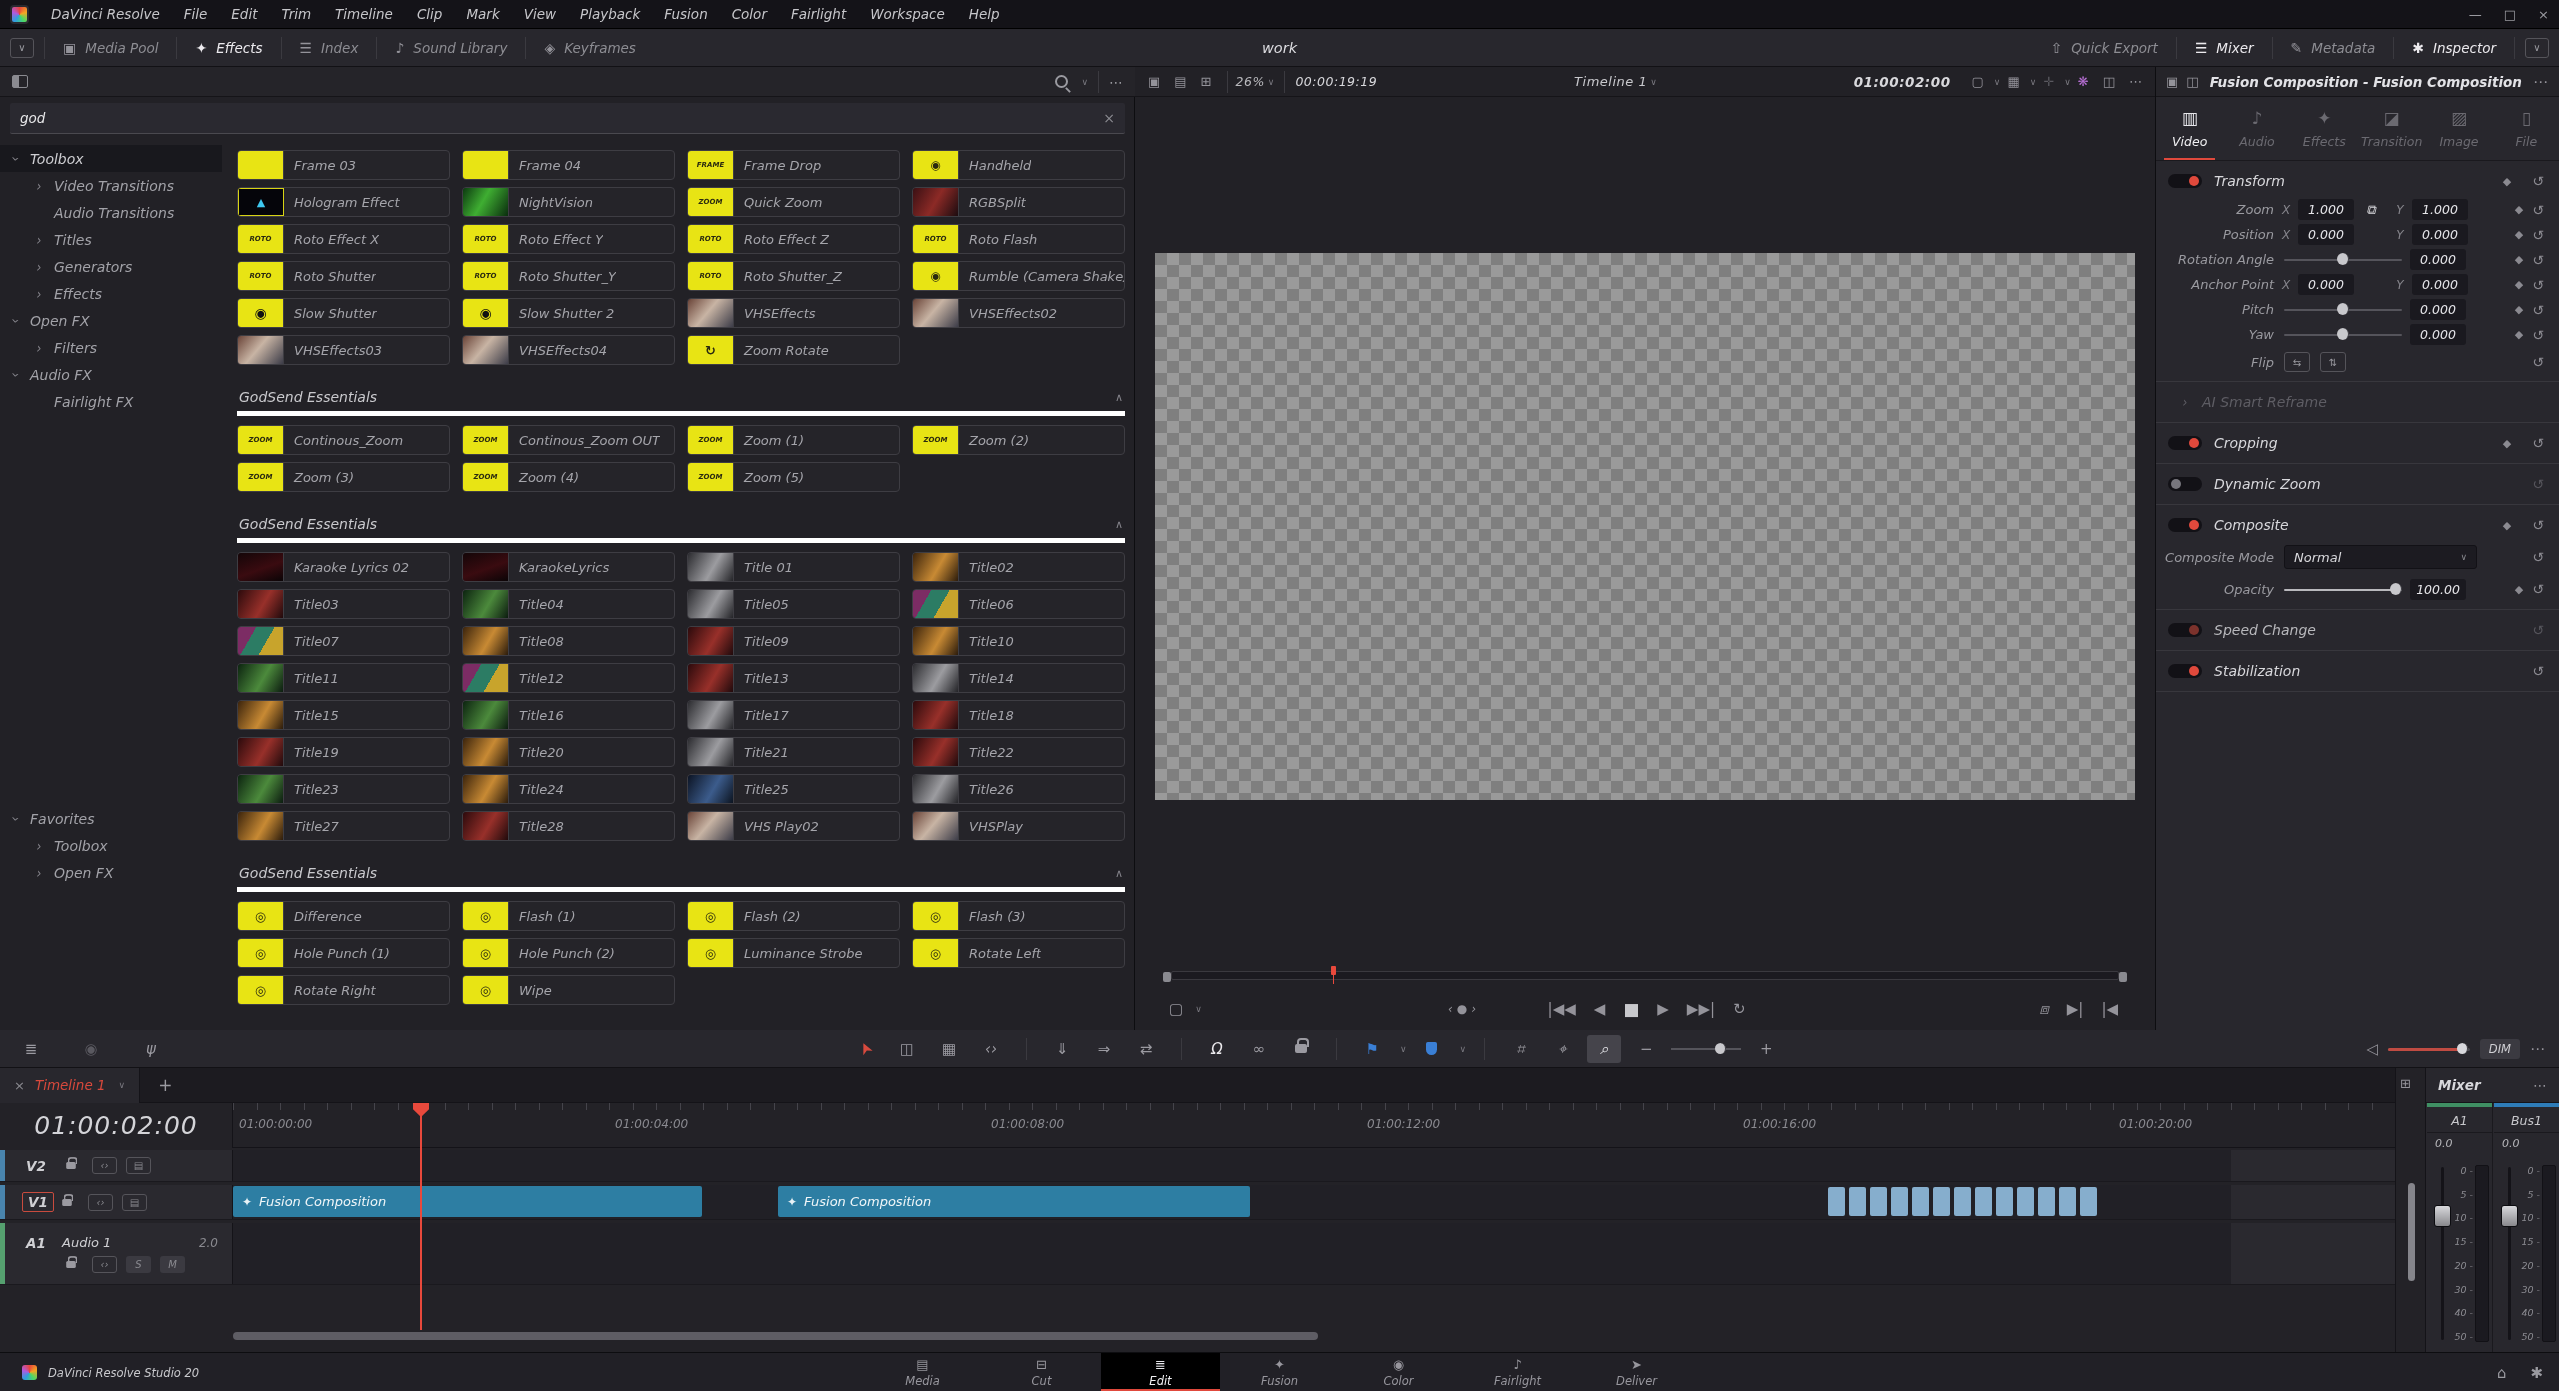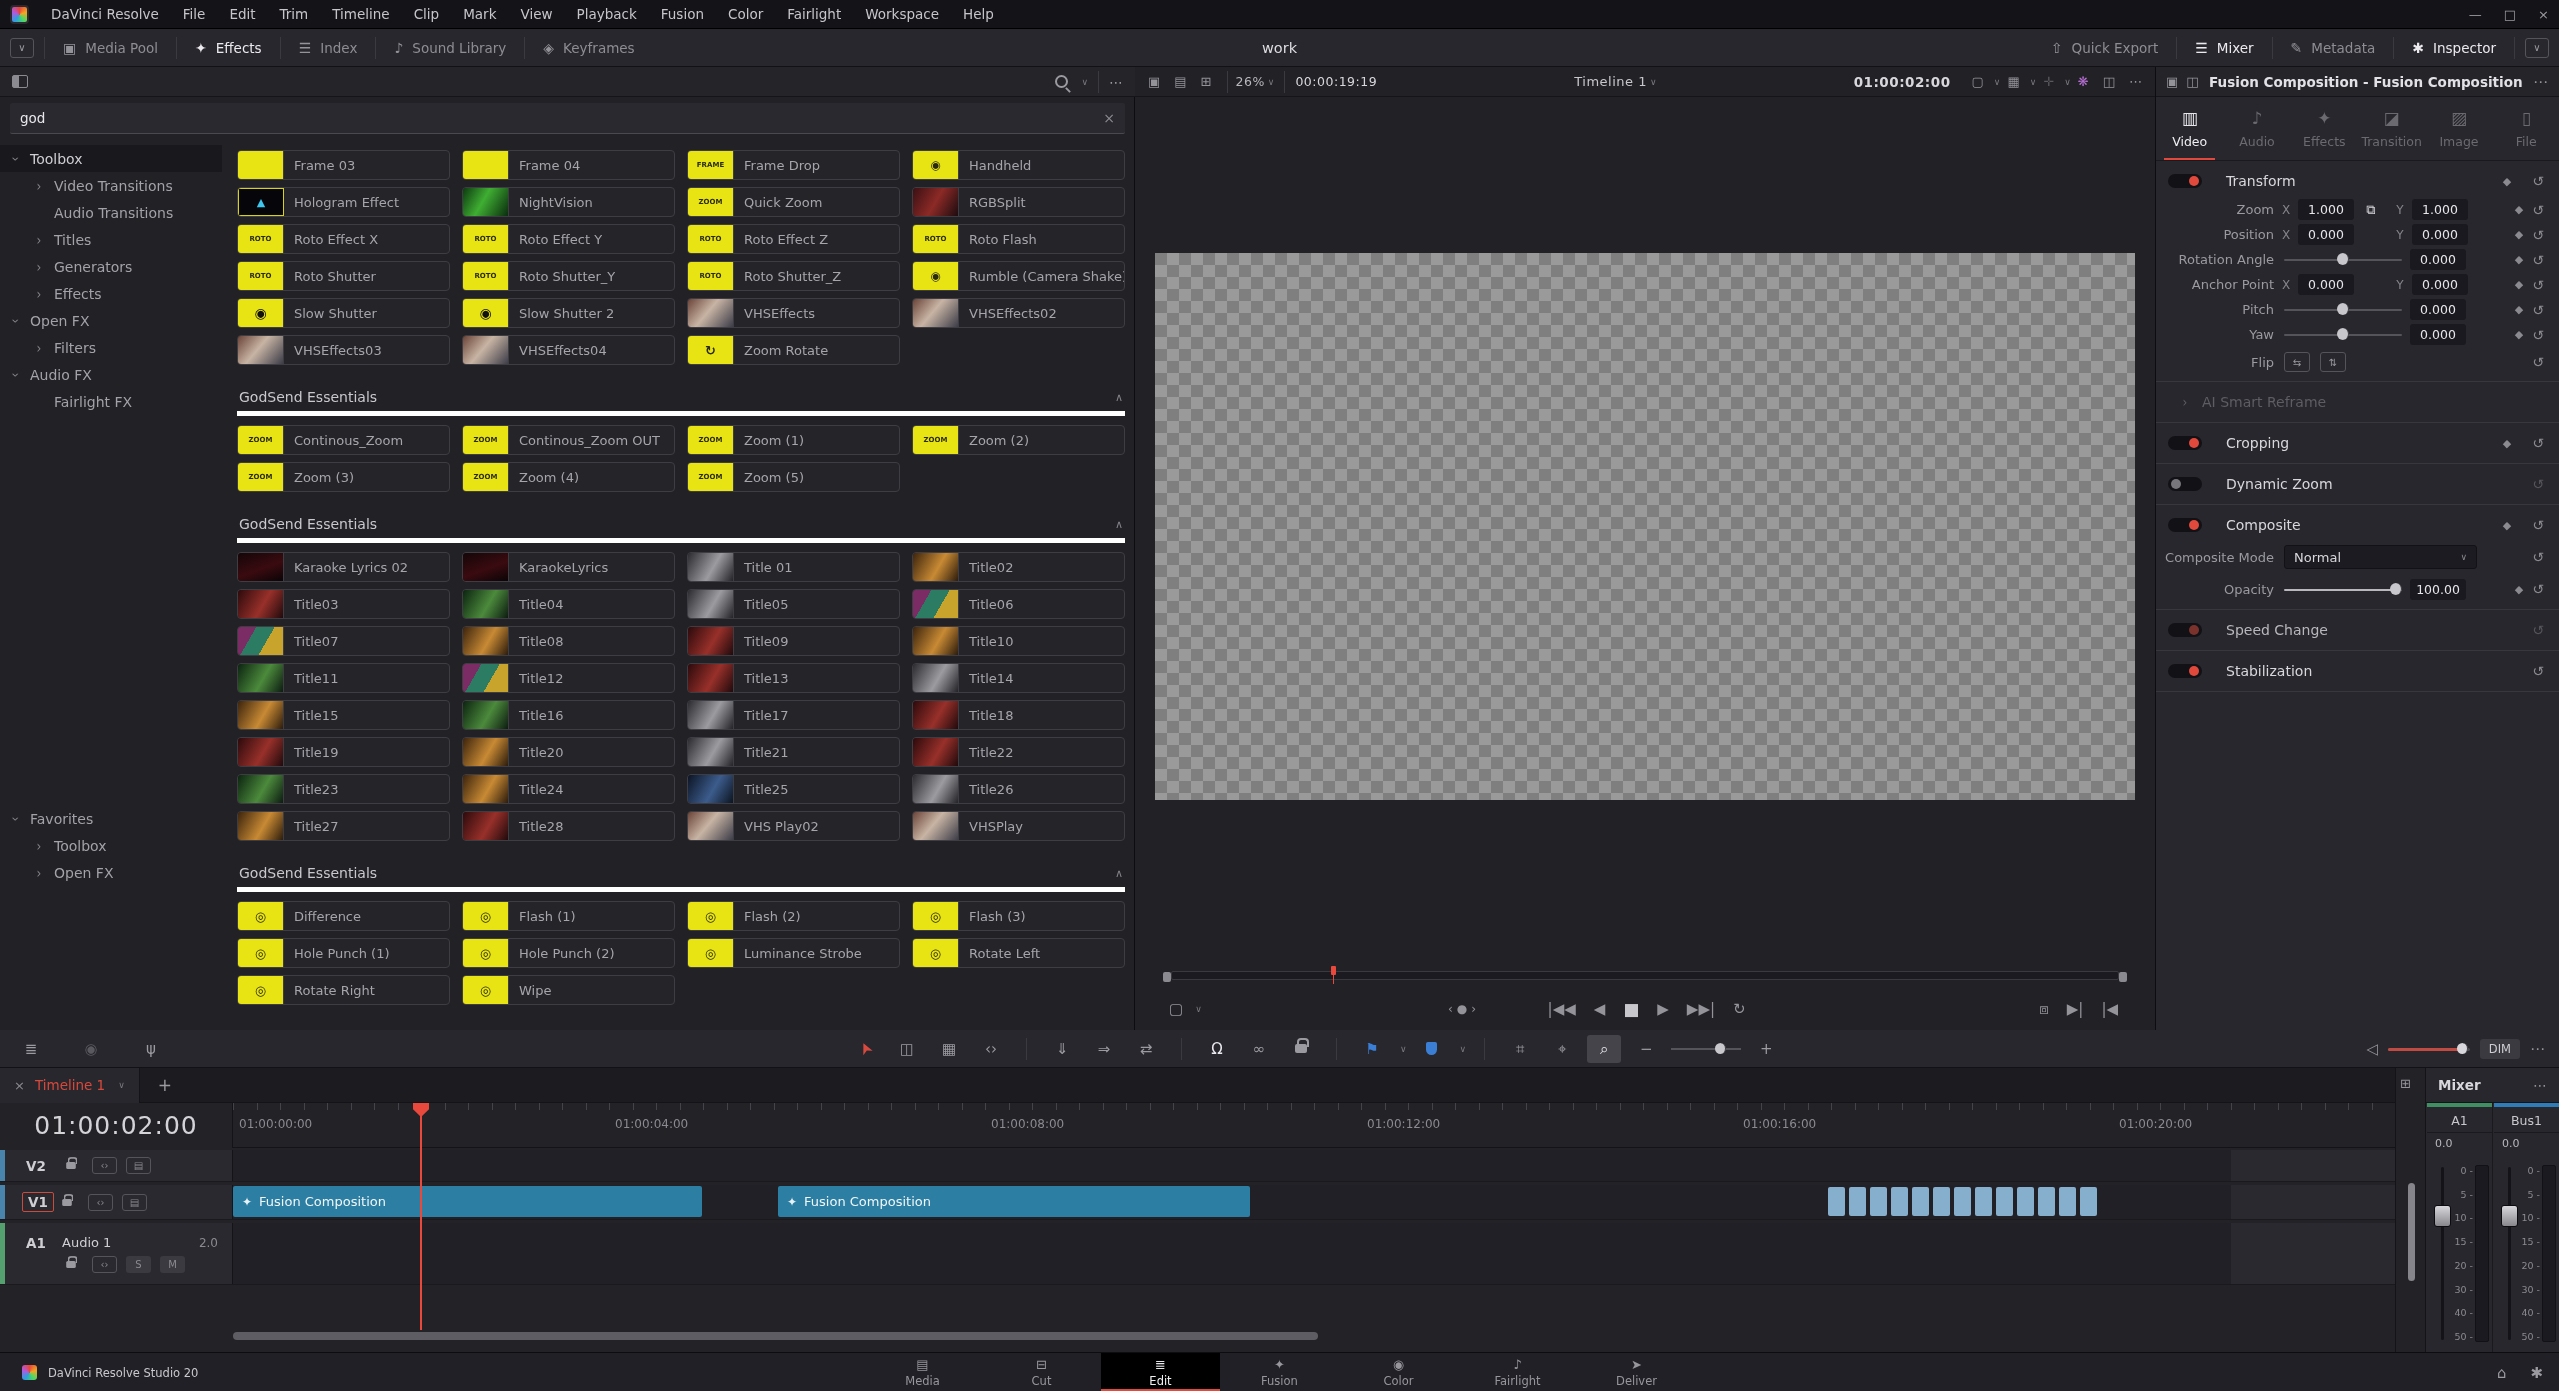--- a/index.html
+++ b/index.html
@@ -1,18 +1,18 @@
 <!DOCTYPE html>
 <html><head>
 <meta charset="utf-8">
 <style>
   * { box-sizing: border-box; margin: 0; padding: 0; }
   html,body { background:#000; }
   body { font-family:"DejaVu Sans", sans-serif; }
-  #root { position:relative; width:2559px; height:1391px; background:#737373; overflow:hidden; color:#a8a8ae; }
+  #root { position:relative; width:2559px; height:1391px; background:#737373; overflow:hidden; color:#a8a8ae;font-style:italic; }
   .abs { position:absolute; }
   .flex { display:flex; align-items:center; }
   .ic { display:inline-flex; align-items:center; justify-content:center; color:#94939a; }
 
   
   #menubar { left:0; top:0; width:2559px; height:29px; background:#141318; border-bottom:1px solid #000; display:flex; align-items:center; padding-left:8px; }
   #logo { width:19px; height:19px; border-radius:4px; margin:0 10px 0 2px; background:conic-gradient(#e8453c,#f5a623,#4cd964,#2f9fe0,#b05ae0,#e8453c); border:2px solid #2a2a30; }
   .menu-item { color:#c6c6ca; font-size:13.5px; padding:0 12px; height:29px; display:inline-flex; align-items:center; }
   #wincontrols { position:absolute; right:10px; top:0; height:29px; display:flex; gap:22px; align-items:center; color:#9a9aa0; font-size:13px; }
 
@@ -98,21 +98,21 @@
   #inspector { left:2155px; top:67px; width:404px; height:963px; background:#28272d; border-left:1px solid #0d0d10; font-size:13px; }
   #insp-header { left:0; top:0; width:404px; height:30px; background:#252429; border-bottom:1px solid #151418; display:flex; align-items:center; }
   #insp-title { flex:1; text-align:center; color:#e2e2e6; font-weight:bold; font-size:13.5px; }
   #insp-tabs { left:0; top:30px; width:404px; height:64px; display:flex; border-bottom:1px solid #1a191e; }
   .insp-tab { flex:1; display:flex; flex-direction:column; align-items:center; justify-content:center; gap:6px; color:#6b6a71; font-size:12.5px; position:relative; }
   .insp-tab .ic { font-size:17px; color:#6b6a71; }
   .insp-tab.active { color:#f0f0f2; } .insp-tab.active .ic { color:#e6e6ea; }
   .insp-tab.active::after { content:""; position:absolute; left:8px; right:8px; bottom:0; height:2px; background:#e0493c; }
   #insp-body { left:0; top:94px; width:404px; bottom:0; padding-top:4px; }
   .sec-h { height:32px; display:flex; align-items:center; padding:0 12px; gap:12px; }
-  .sec-h .name { color:#d8d8dc; font-size:14px; flex:1;margin-left:12px; }
+  .sec-h .name { color:#d8d8dc; font-size:14px; flex:1; }
   .sec-h.dim .name { color:#5e5d64; }
   .toggle { width:34px; height:14px; background:#121116; border-radius:7px; position:relative; flex:none; }
   .toggle .dot { position:absolute; top:2px; width:10px; height:10px; border-radius:50%; }
   .toggle.on .dot { right:3px; background:#e0493c; }
   .toggle.off .dot { left:3px; background:#77767d; }
   .toggle.dimred .dot { right:3px; background:#7c322c; }
   .kf { color:#8b8a91; font-size:11px; width:18px; text-align:center; }
   .reset { color:#8b8a91; font-size:14px; width:20px; text-align:center; }
   .insp-sep { border-top:1px solid #38373d; margin:4px 0; }
   .insp-row { height:25px; display:flex; align-items:center; padding:0 12px 0 0; }

